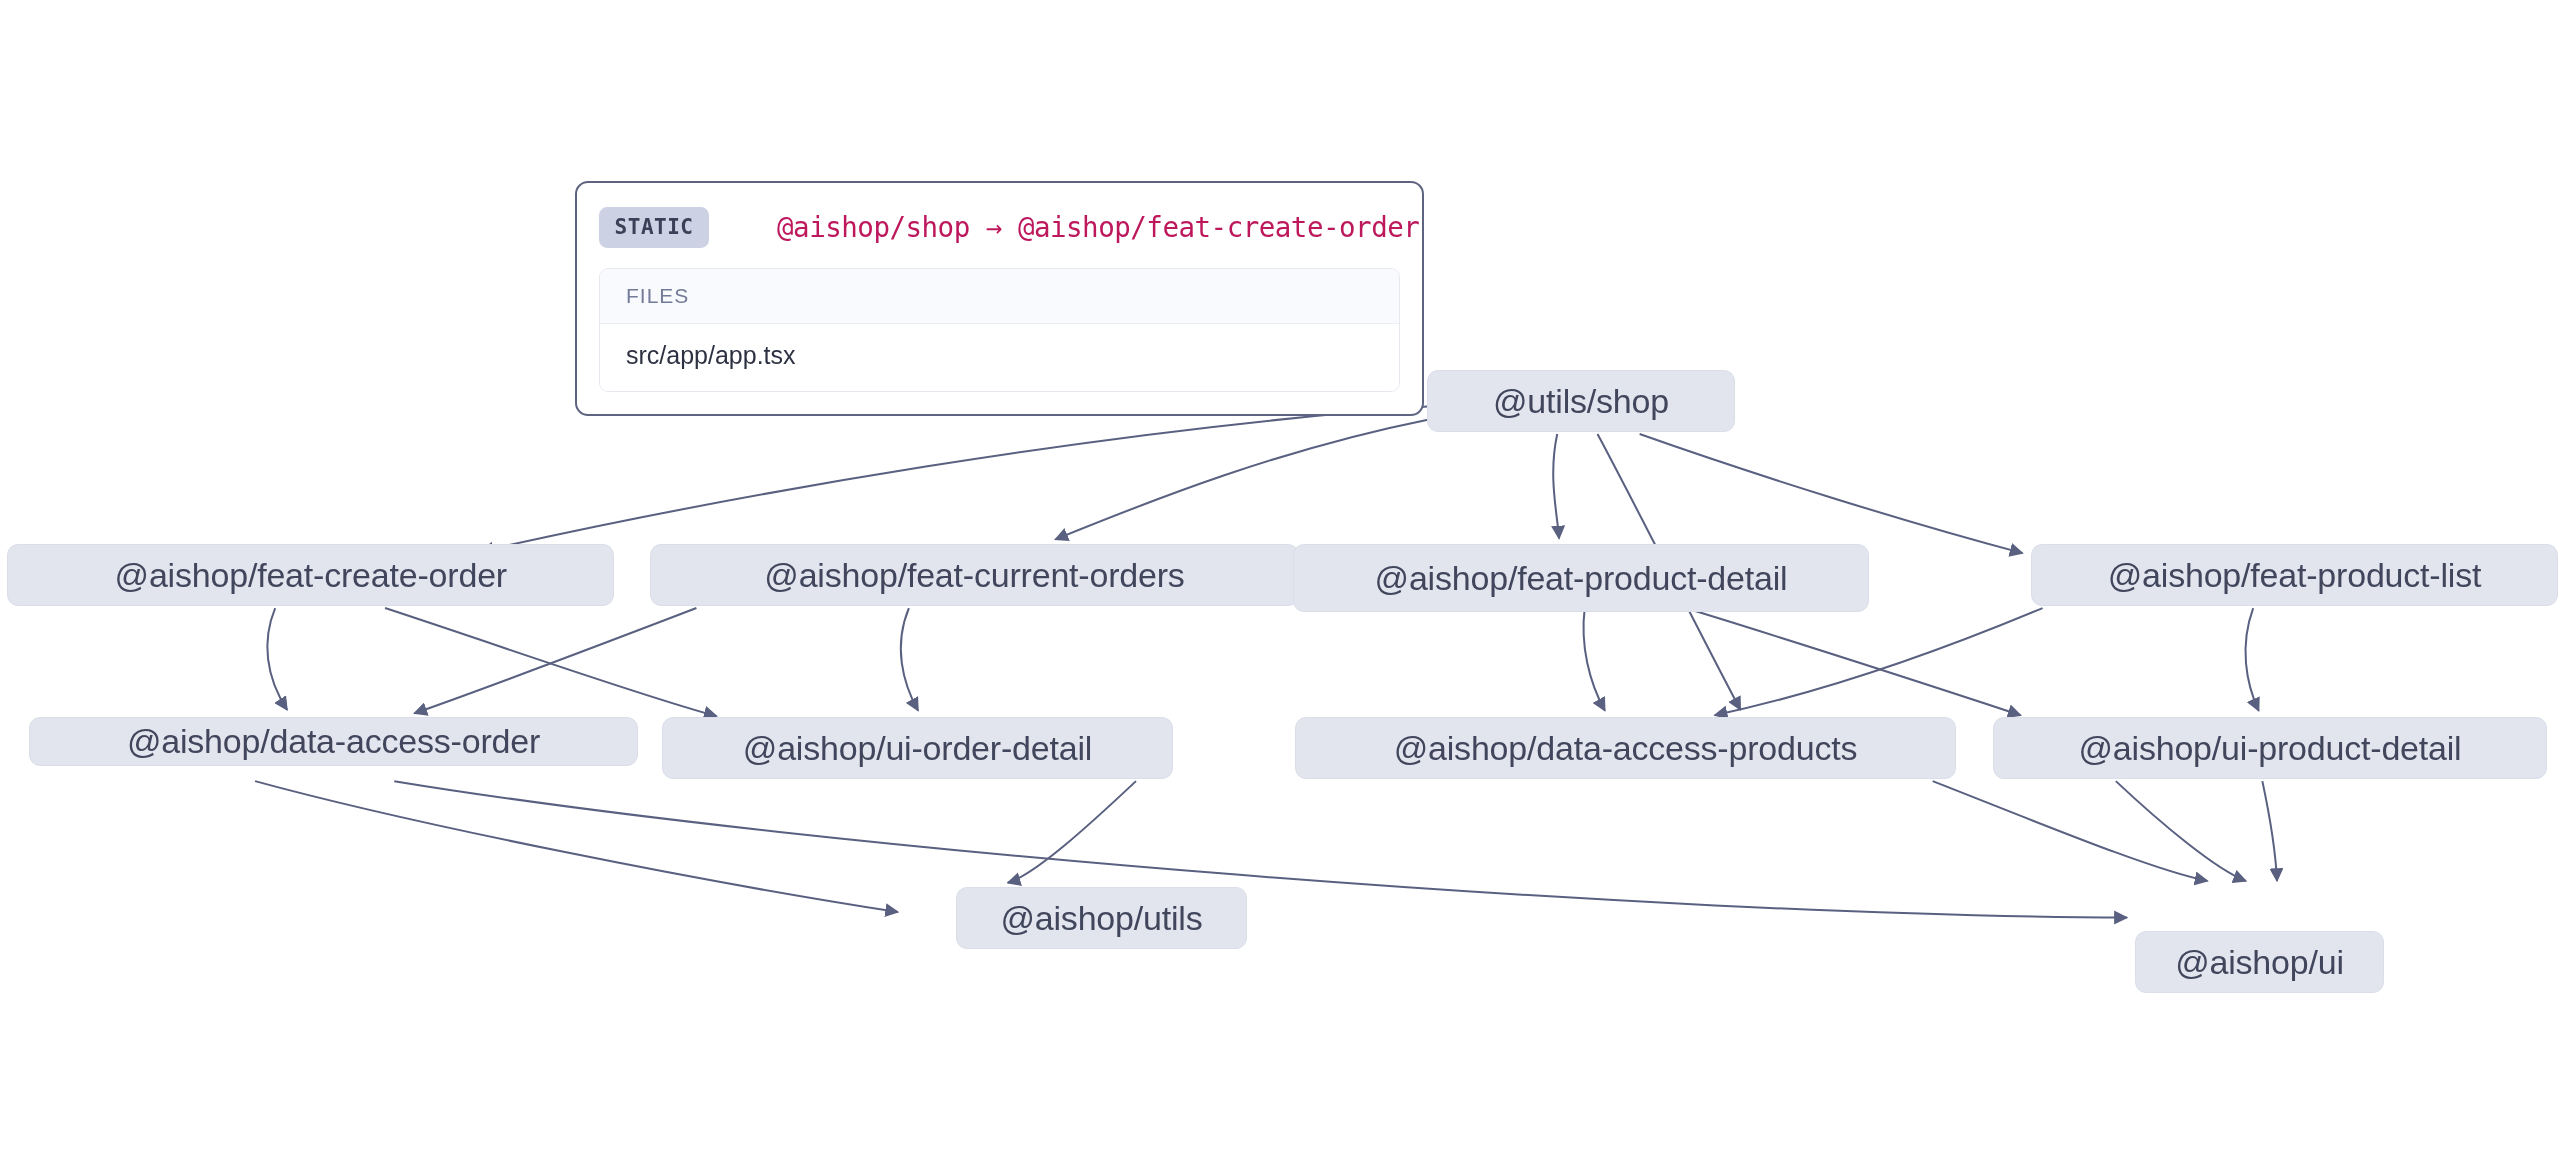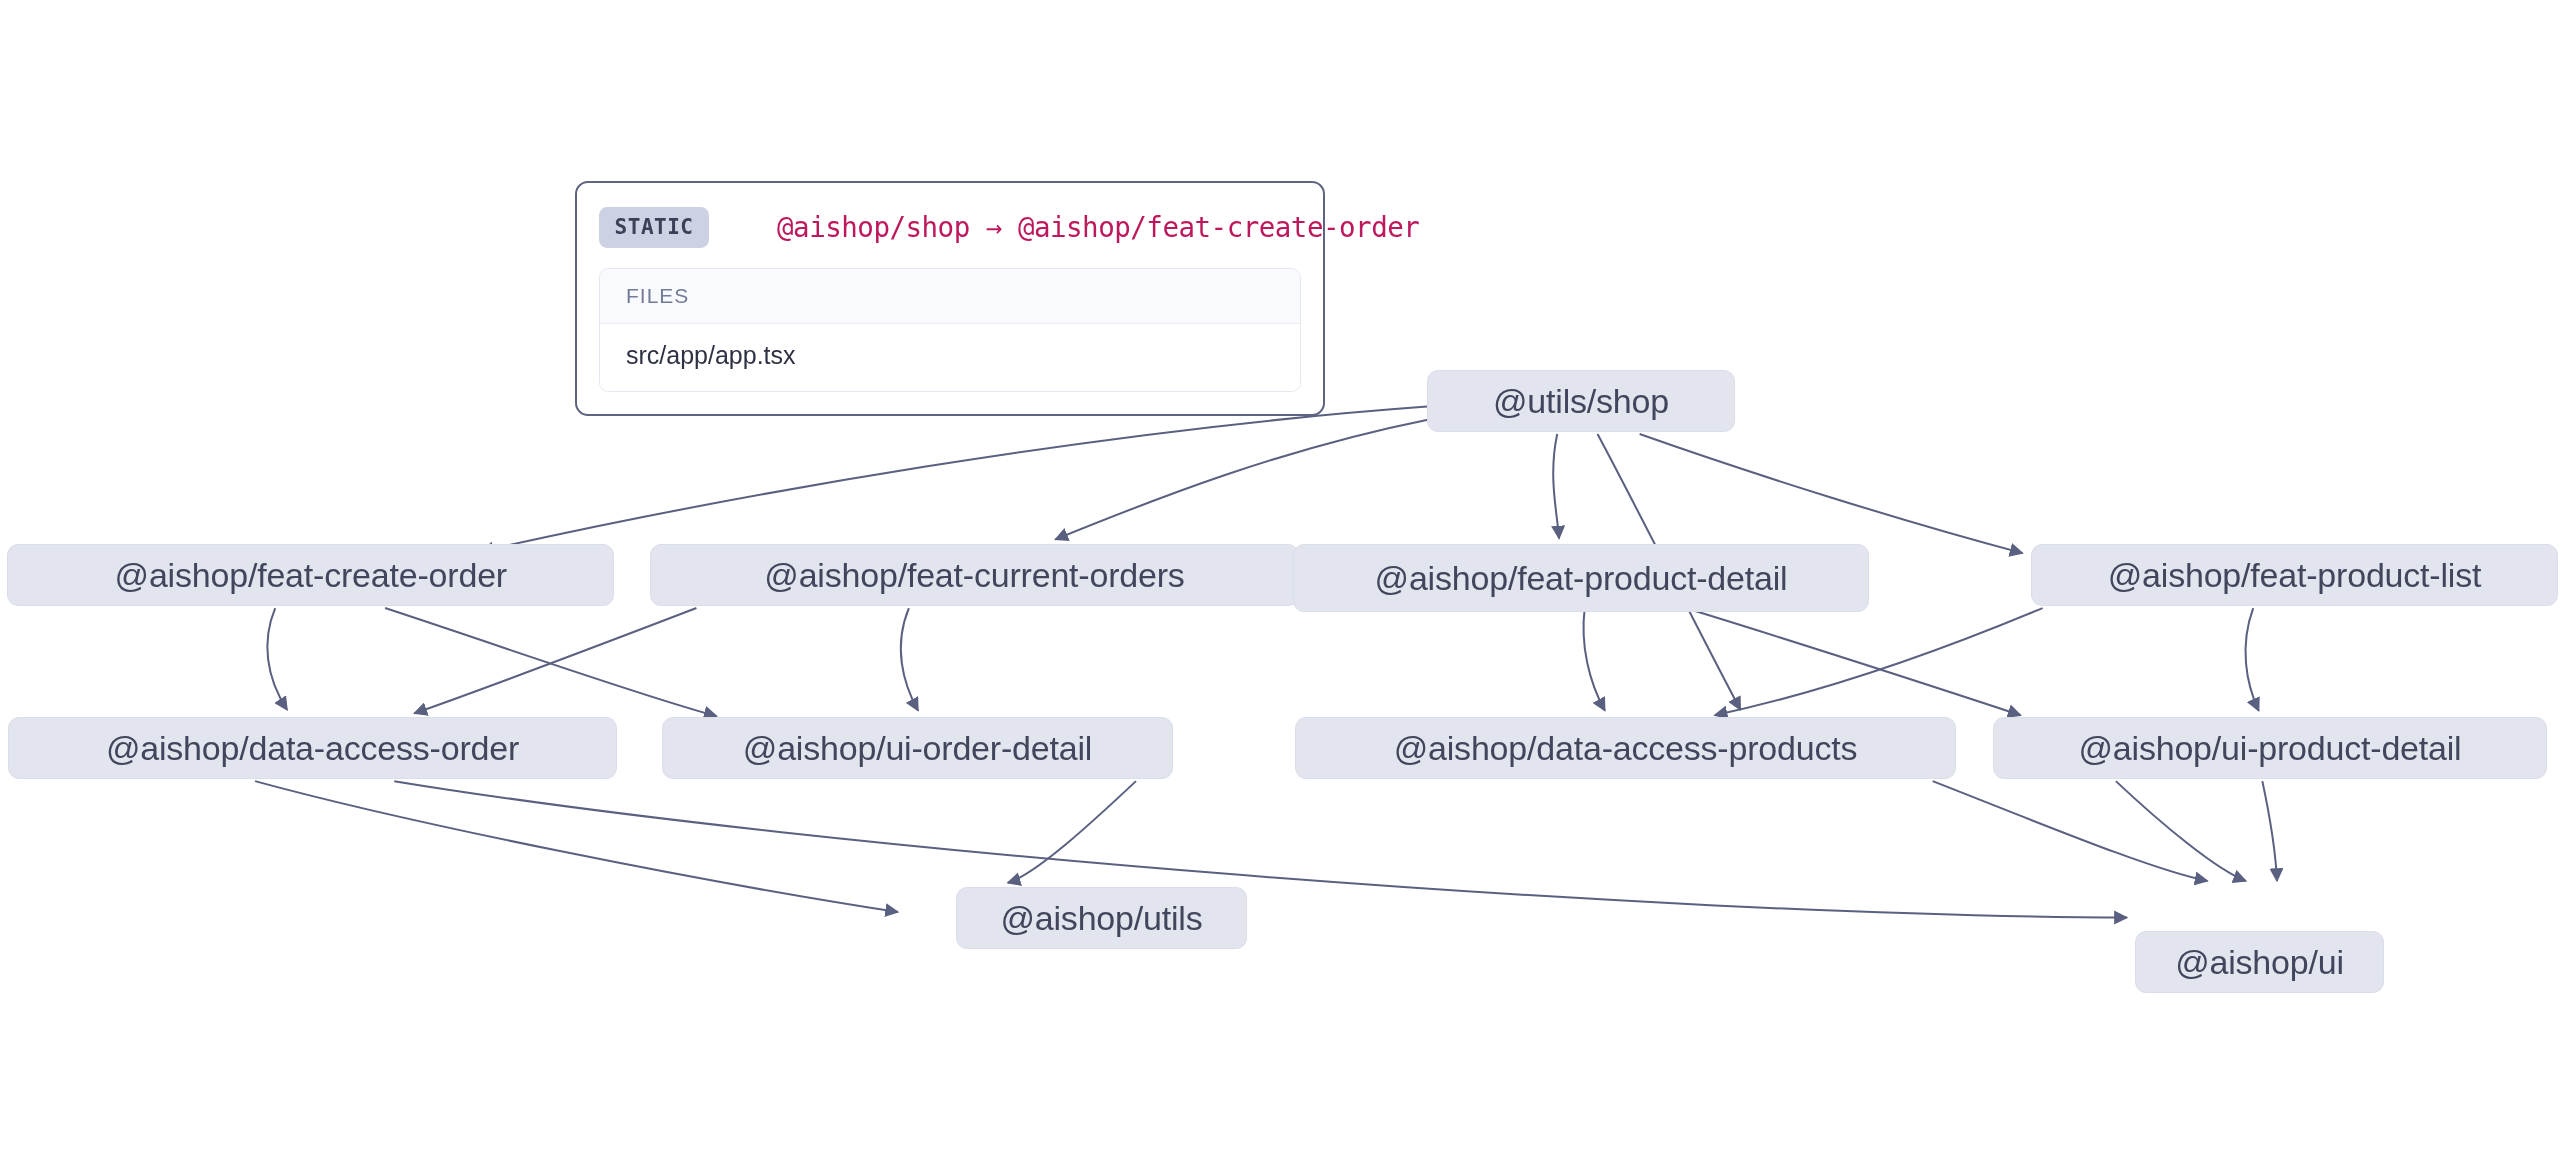--- a/index.html
+++ b/index.html
@@ -47,21 +47,21 @@
     letter-spacing: -0.2px;
     white-space: nowrap;
     cursor: pointer;
   }
 
   
   .edge-card {
     position: absolute;
     left: 575px;
     top: 181px;
-    width: 750px;
+    width: 849px;
     box-sizing: border-box;
     background: #ffffff;
     border: 2.3px solid #5e6380;
     border-radius: 13px;
     padding: 20px 22px 22px 22px;
     z-index: 30;
   }
   .edge-card-head {
     display: flex;
     align-items: center;
@@ -145,21 +145,21 @@
         <path d="M 2470 853 C 2480 900, 2485 940, 2486 962" marker-end="url(#arrow)"></path>
       </g>
   </svg>
 
   <div id="node-layer">
       <div class="node" style="left: 1427px; top: 370px; width: 308px; height: 62px;">@utils/shop</div>
       <div class="node" style="left: 7.3px; top: 544px; width: 607px; height: 62px;">@aishop/feat-create-order</div>
       <div class="node" style="left: 650px; top: 544px; width: 649px; height: 62px;">@aishop/feat-current-orders</div>
       <div class="node" style="left: 1293px; top: 544px; width: 576px; height: 68px;">@aishop/feat-product-detail</div>
       <div class="node" style="left: 2031px; top: 544px; width: 527px; height: 62px;">@aishop/feat-product-list</div>
-      <div class="node" style="left: 8px; top: 717px; width: 609px; height: 62px;">@aishop/data-access-order</div>
+      <div class="node" style="left: 29px; top: 717px; width: 609px; height: 49px;">@aishop/data-access-order</div>
       <div class="node" style="left: 662px; top: 717px; width: 511px; height: 62px;">@aishop/ui-order-detail</div>
       <div class="node" style="left: 1295px; top: 717px; width: 661px; height: 62px;">@aishop/data-access-products</div>
       <div class="node" style="left: 1993px; top: 717px; width: 554px; height: 62px;">@aishop/ui-product-detail</div>
       <div class="node" style="left: 956px; top: 887px; width: 291px; height: 62px;">@aishop/utils</div>
       <div class="node" style="left: 2135px; top: 887px; width: 249px; height: 62px; margin-top: 44px;">@aishop/ui</div>
     </div>
 
   <div class="edge-card">
     <div class="edge-card-head">
       <span class="badge-static">STATIC</span>

